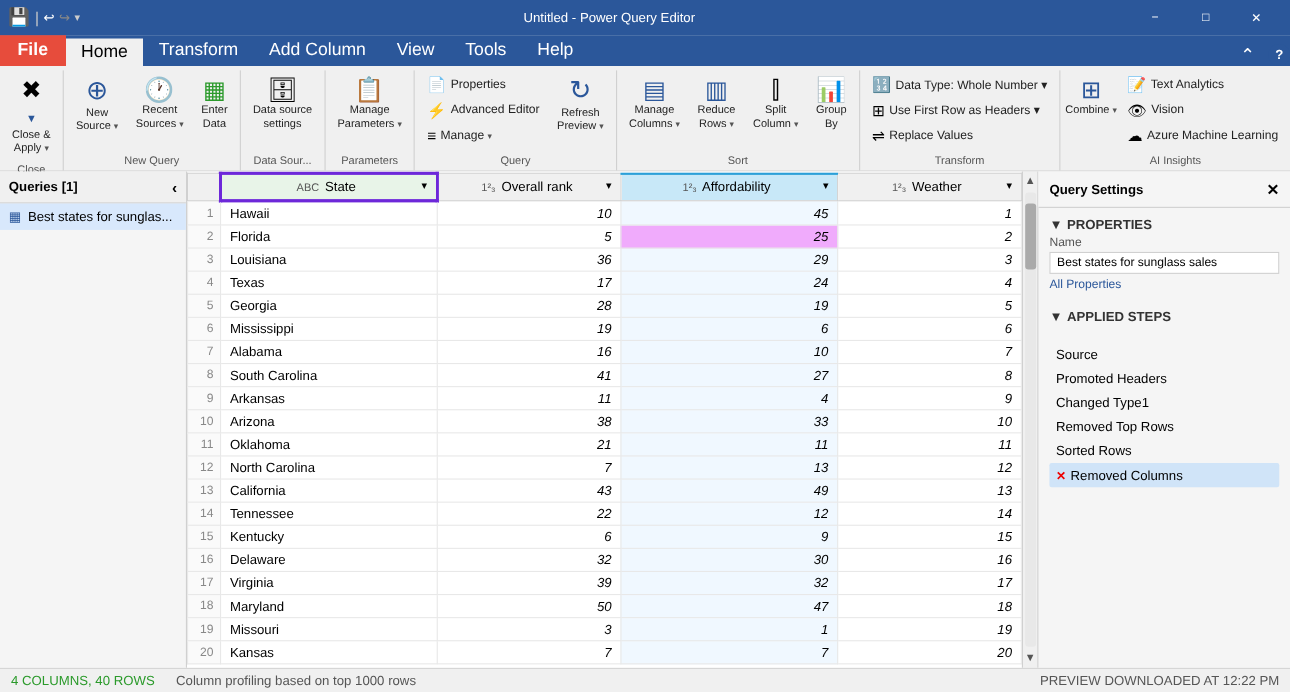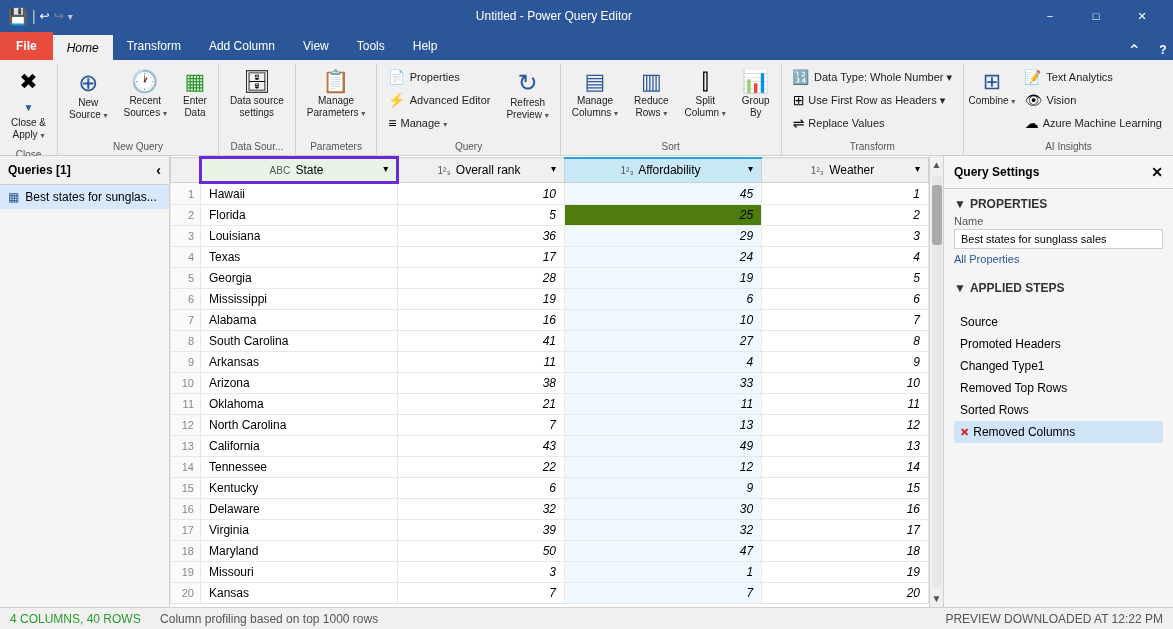--- a/index.html
+++ b/index.html
@@ -25,30 +25,29 @@
       height: 28px;
       background: #2b579a;
       display: flex;
       align-items: flex-end;
       padding-left: 0;
     }
     .ribbon-tab {
       padding: 5px 14px;
       color: white;
       cursor: pointer;
-      font-size: 12px;
+      font-size: 16px;
       height: 28px;
       display: flex;
       align-items: center;
     }
     .ribbon-tab.active {
       background: #f0f0f0;
       color: #000;
       border-top: 3px solid #2b579a;
-      font-style: italic;
     }
     .ribbon-tab.file-tab {
       background: #e74c3c;
       color: white;
       padding: 5px 16px;
       font-weight: bold;
       height: 28px;
       border: none;
     }
 
@@ -509,21 +508,21 @@
     <td class="row-num">1</td>
     <td>Hawaii</td>
     <td class="num-cell">10</td>
     <td class="num-cell" style="background:#f0f8ff;">45</td>
     <td class="num-cell">1</td>
   </tr>
             <tr>
     <td class="row-num">2</td>
     <td>Florida</td>
     <td class="num-cell">5</td>
-    <td class="num-cell" style="background:#4d7c0f;">25</td>
+    <td class="num-cell" style="background:#f0abfc;">25</td>
     <td class="num-cell">2</td>
   </tr>
             <tr>
     <td class="row-num">3</td>
     <td>Louisiana</td>
     <td class="num-cell">36</td>
     <td class="num-cell" style="background:#f0f8ff;">29</td>
     <td class="num-cell">3</td>
   </tr>
             <tr>

